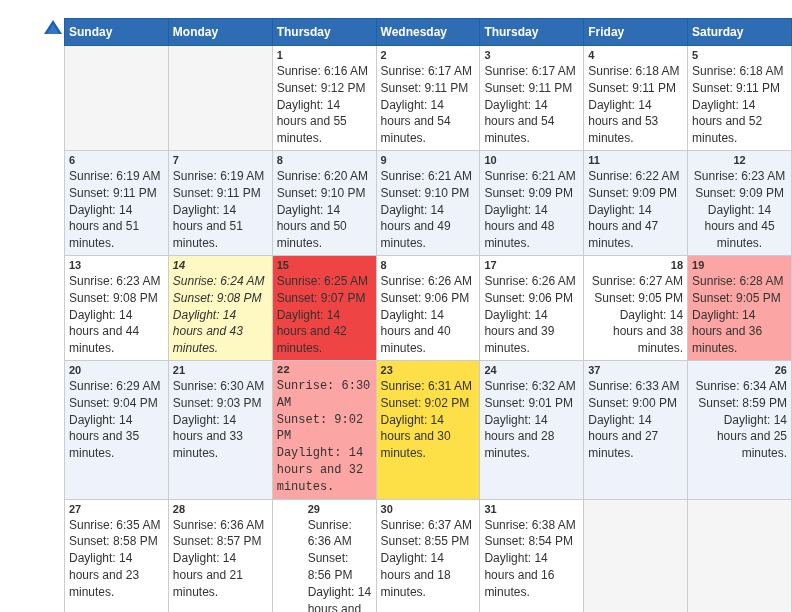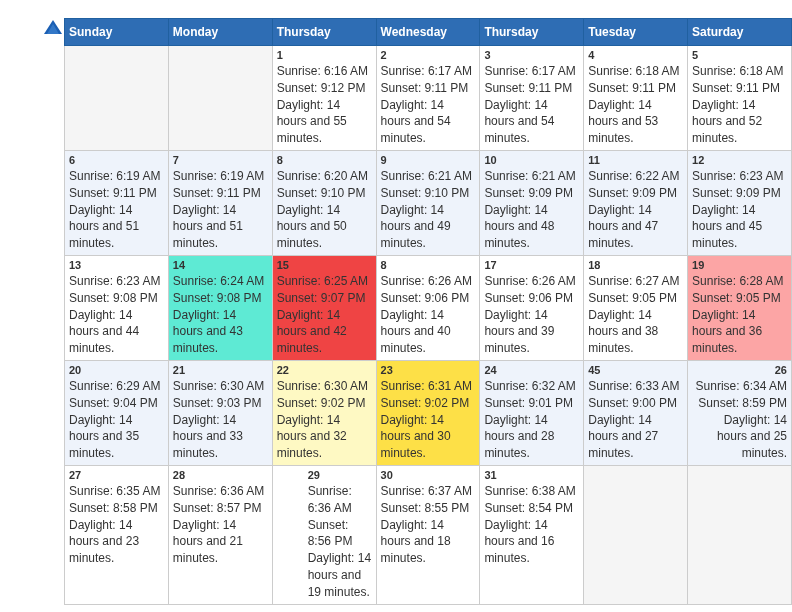--- a/index.html
+++ b/index.html
@@ -128,21 +128,21 @@
   </div>
 
   <table class="calendar">
     <thead>
       <tr>
       <th>Sunday</th>
           <th>Monday</th>
           <th>Thursday</th>
           <th>Wednesday</th>
           <th>Thursday</th>
-          <th>Tuesday</th>
+          <th>Friday</th>
           <th>Saturday</th>
         </tr>
     </thead>
     <tbody id="calendar-body">
     <tr class="week-row">
           <td class="empty" style="background-color: rgb(245, 245, 245);"></td>
           <td class="empty" style="background-color: rgb(245, 245, 245);"></td>
           <td style="background-color: rgb(255, 255, 255);">
             <span class="day-num">1</span>
             <div class="day-info">Sunrise: 6:16 AM<br>Sunset: 9:12 PM<br>Daylight: 14 hours and 55 minutes.</div>
@@ -182,78 +182,78 @@
             <div class="day-info">Sunrise: 6:21 AM<br>Sunset: 9:10 PM<br>Daylight: 14 hours and 49 minutes.</div>
           </td>
           <td style="background-color: rgb(238, 243, 251);">
             <span class="day-num">10</span>
             <div class="day-info">Sunrise: 6:21 AM<br>Sunset: 9:09 PM<br>Daylight: 14 hours and 48 minutes.</div>
           </td>
           <td style="background-color: rgb(238, 243, 251);">
             <span class="day-num">11</span>
             <div class="day-info">Sunrise: 6:22 AM<br>Sunset: 9:09 PM<br>Daylight: 14 hours and 47 minutes.</div>
           </td>
-          <td style="background-color: rgb(238, 243, 251);">
+          <td style="background-color: rgb(238, 243, 251); text-align: center;">
             <span class="day-num">12</span>
             <div class="day-info">Sunrise: 6:23 AM<br>Sunset: 9:09 PM<br>Daylight: 14 hours and 45 minutes.</div>
           </td>
         </tr>
         <tr class="week-row">
           <td style="background-color: rgb(255, 255, 255);">
             <span class="day-num">13</span>
             <div class="day-info">Sunrise: 6:23 AM<br>Sunset: 9:08 PM<br>Daylight: 14 hours and 44 minutes.</div>
           </td>
-          <td style="background-color: #5eead4;">
+          <td style="background-color: #fef9c3; font-style: italic;">
             <span class="day-num">14</span>
             <div class="day-info">Sunrise: 6:24 AM<br>Sunset: 9:08 PM<br>Daylight: 14 hours and 43 minutes.</div>
           </td>
           <td style="background-color: #ef4444;">
             <span class="day-num">15</span>
             <div class="day-info">Sunrise: 6:25 AM<br>Sunset: 9:07 PM<br>Daylight: 14 hours and 42 minutes.</div>
           </td>
           <td style="background-color: rgb(255, 255, 255);">
             <span class="day-num">8</span>
             <div class="day-info">Sunrise: 6:26 AM<br>Sunset: 9:06 PM<br>Daylight: 14 hours and 40 minutes.</div>
           </td>
           <td style="background-color: rgb(255, 255, 255);">
             <span class="day-num">17</span>
             <div class="day-info">Sunrise: 6:26 AM<br>Sunset: 9:06 PM<br>Daylight: 14 hours and 39 minutes.</div>
           </td>
-          <td style="background-color: rgb(255, 255, 255);">
+          <td style="background-color: rgb(255, 255, 255); text-align: right;">
             <span class="day-num">18</span>
             <div class="day-info">Sunrise: 6:27 AM<br>Sunset: 9:05 PM<br>Daylight: 14 hours and 38 minutes.</div>
           </td>
           <td style="background-color: #fca5a5;">
             <span class="day-num">19</span>
             <div class="day-info">Sunrise: 6:28 AM<br>Sunset: 9:05 PM<br>Daylight: 14 hours and 36 minutes.</div>
           </td>
         </tr>
         <tr class="week-row">
           <td style="background-color: rgb(238, 243, 251);">
             <span class="day-num">20</span>
             <div class="day-info">Sunrise: 6:29 AM<br>Sunset: 9:04 PM<br>Daylight: 14 hours and 35 minutes.</div>
           </td>
           <td style="background-color: rgb(238, 243, 251);">
             <span class="day-num">21</span>
             <div class="day-info">Sunrise: 6:30 AM<br>Sunset: 9:03 PM<br>Daylight: 14 hours and 33 minutes.</div>
           </td>
-          <td style="background-color: #fef9c3;">
+          <td style="background-color: #fca5a5; font-family: Liberation Mono, monospace;">
             <span class="day-num">22</span>
             <div class="day-info">Sunrise: 6:30 AM<br>Sunset: 9:02 PM<br>Daylight: 14 hours and 32 minutes.</div>
           </td>
           <td style="background-color: #fde047;">
             <span class="day-num">23</span>
             <div class="day-info">Sunrise: 6:31 AM<br>Sunset: 9:02 PM<br>Daylight: 14 hours and 30 minutes.</div>
           </td>
           <td style="background-color: rgb(238, 243, 251);">
             <span class="day-num">24</span>
             <div class="day-info">Sunrise: 6:32 AM<br>Sunset: 9:01 PM<br>Daylight: 14 hours and 28 minutes.</div>
           </td>
           <td style="background-color: rgb(238, 243, 251);">
-            <span class="day-num">45</span>
+            <span class="day-num">37</span>
             <div class="day-info">Sunrise: 6:33 AM<br>Sunset: 9:00 PM<br>Daylight: 14 hours and 27 minutes.</div>
           </td>
           <td style="background-color: rgb(238, 243, 251); text-align: right;">
             <span class="day-num">26</span>
             <div class="day-info">Sunrise: 6:34 AM<br>Sunset: 8:59 PM<br>Daylight: 14 hours and 25 minutes.</div>
           </td>
         </tr>
         <tr class="week-row">
           <td style="background-color: rgb(255, 255, 255);">
             <span class="day-num">27</span>

